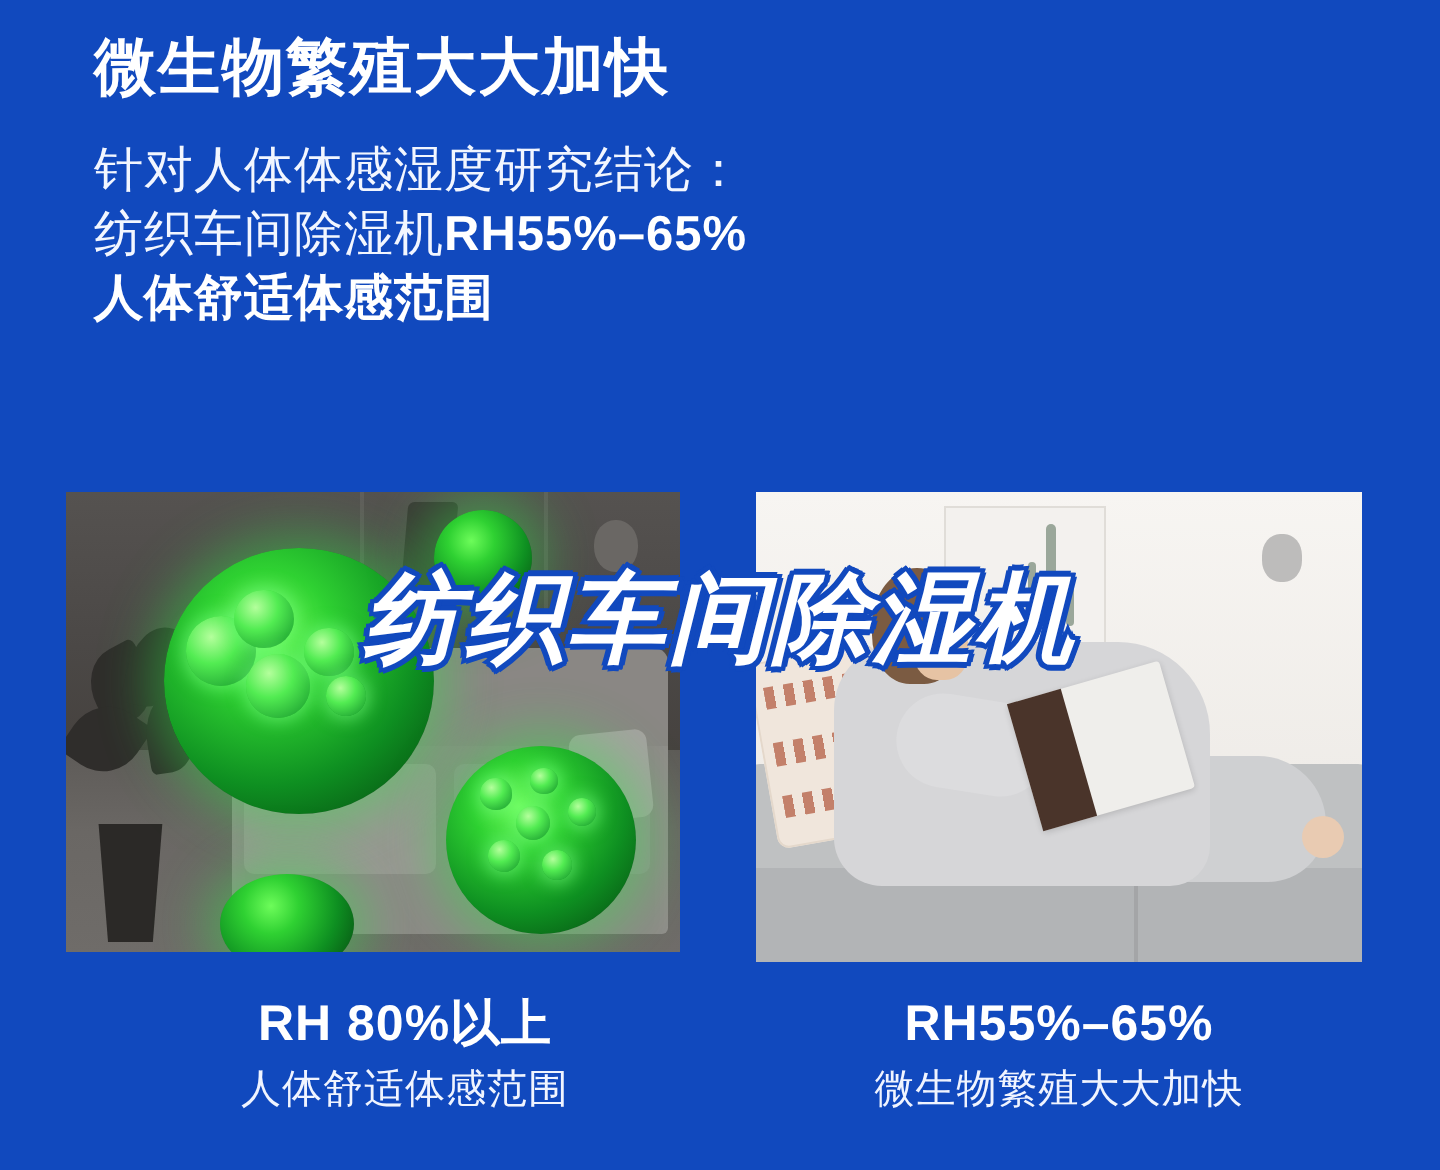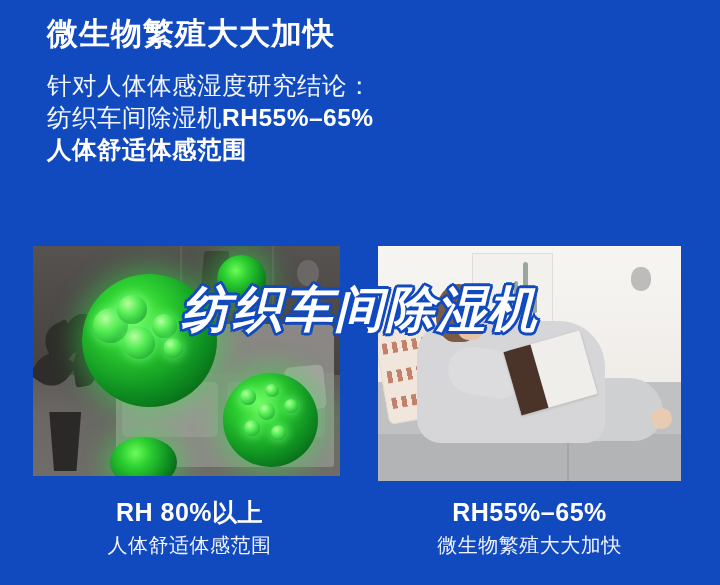--- a/index.html
+++ b/index.html
@@ -295,21 +295,21 @@
     top: 496px;
     width: 720px;
     height: 89px;
   }
   .caption {
     position: absolute;
     top: 0;
     text-align: center;
     color: #ffffff;
   }
-  .caption-left  { left: 36px;  width: 307px; }
+  .caption-left  { left: 49px;  width: 307px; }
   .caption-right { left: 378px; width: 303px; }
   .caption-main {
     font-size: 25px;
     font-weight: bold;
     letter-spacing: 0.5px;
     line-height: 32px;
     white-space: nowrap;
   }
   .caption-sub {
     margin-top: 4px;

